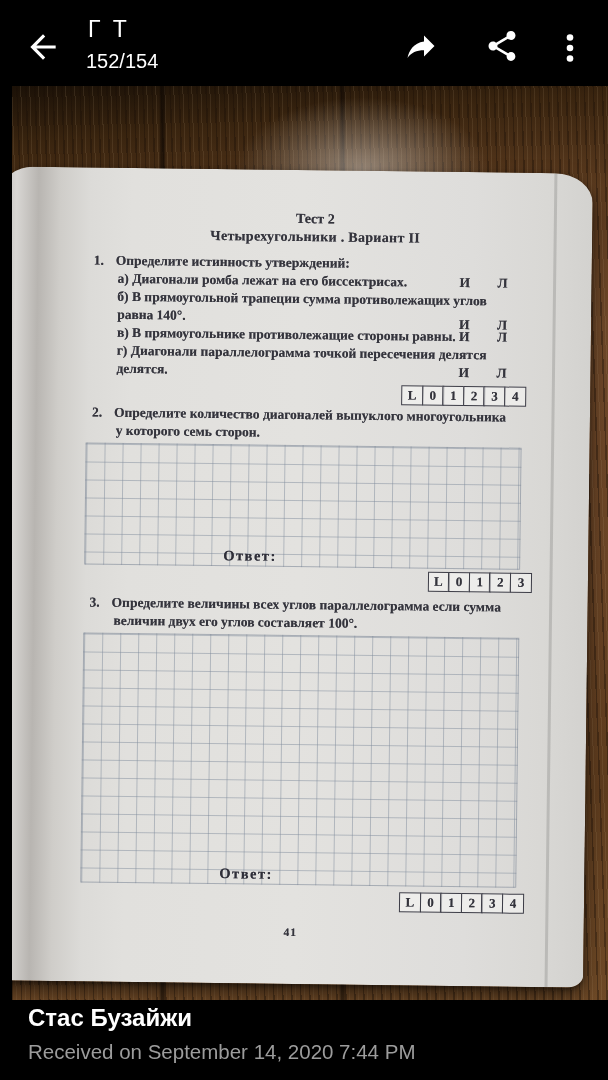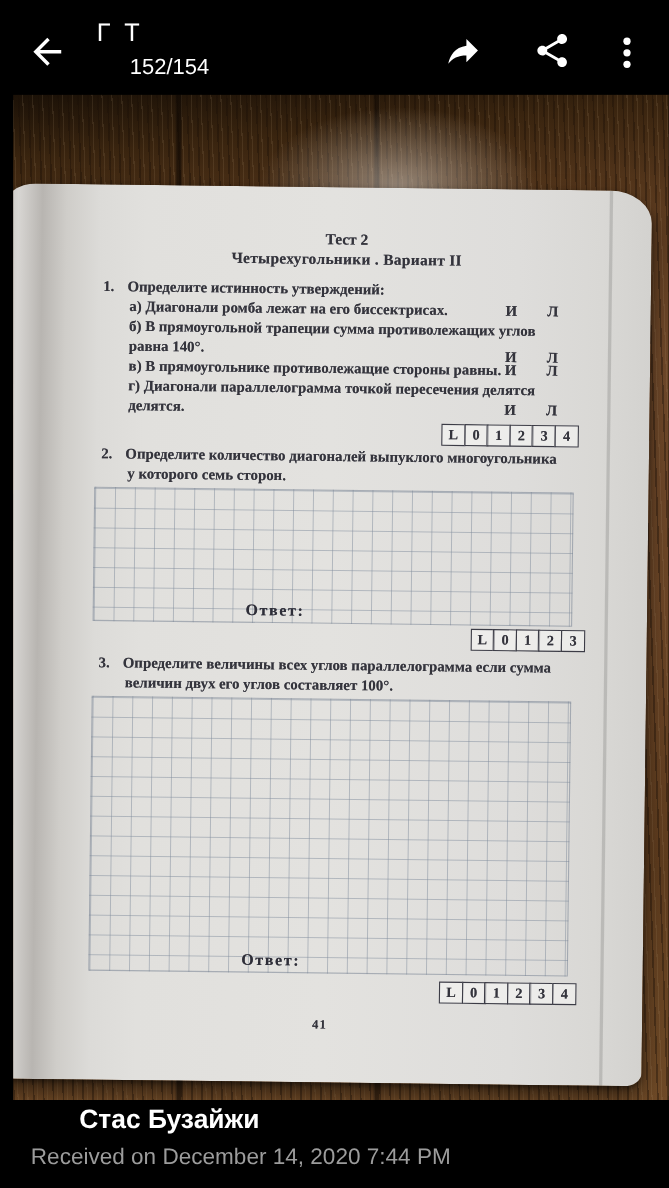--- a/index.html
+++ b/index.html
@@ -3,21 +3,21 @@
 <meta charset="utf-8">
 <style>
   html,body{margin:0;padding:0;background:#000;}
   .app{position:relative;width:608px;height:1080px;background:#000;overflow:hidden;
        font-family:"Liberation Sans","DejaVu Sans",sans-serif;}
 
   
   .topbar{position:absolute;top:0;left:0;width:608px;height:86px;background:#000;z-index:10;}
   .back-btn{position:absolute;left:24px;top:28px;width:38px;height:38px;cursor:pointer;}
   .viewer-title{position:absolute;left:88px;top:16px;color:#fff;font-size:23px;letter-spacing:3px;font-weight:400;}
-  .page-counter{position:absolute;left:86px;top:50px;color:#fff;font-size:20px;font-weight:400;margin-left:32px;}
+  .page-counter{position:absolute;left:86px;top:50px;color:#fff;font-size:20px;font-weight:400;}
   .icon-btn{position:absolute;top:28px;width:44px;height:40px;cursor:pointer;}
   .fwd-btn{left:400px;}
   .share-btn{left:484px;}
   .more-btn{left:552px;}
 
   
   .photo{position:absolute;top:86px;left:12px;width:608px;height:914px;overflow:hidden;
     background:
       linear-gradient(90deg, rgba(0,0,0,0) 147px, rgba(12,6,2,0.55) 149px 152px, rgba(0,0,0,0) 154px 327px, rgba(12,6,2,0.5) 329px 332px, rgba(0,0,0,0) 334px),
       repeating-linear-gradient(88deg, rgba(25,14,6,0.38) 0 1.5px, rgba(0,0,0,0) 1.5px 4px, rgba(200,170,130,0.12) 4px 5px, rgba(0,0,0,0) 5px 9px),
@@ -66,21 +66,21 @@
   .grid-q2{height:120px;margin-top:3px;}
   .grid-q3{height:248px;margin-top:3px;}
   .otvet{position:absolute;left:138px;bottom:1px;font-size:14.5px;
       letter-spacing:1.5px;color:#2e2e38;}
   .q2-block{margin-top:2px;}
   .q3-block{margin-top:6px;}
   .page-num{margin-top:12px;padding-left:198px;font-size:11.5px;letter-spacing:1px;}
 
   
   .bottombar{position:absolute;left:0;top:1000px;width:608px;height:80px;background:#000;z-index:10;}
-  .sender{position:absolute;left:28px;top:4px;color:#fff;font-size:24px;font-weight:700;margin-left:44px;}
+  .sender{position:absolute;left:28px;top:4px;color:#fff;font-size:24px;font-weight:700;}
   .received{position:absolute;left:28px;top:40px;color:#9c9c9c;font-size:20.5px;font-weight:400;}
 </style>
 </head>
 <body>
 
 <div class="app">
 
   <div class="topbar">
     <div class="back-btn">
       <span>
@@ -193,16 +193,16 @@
         </div>
 
         <div class="page-num">41</div>
 
       </div>
     </div>
   </div>
 
   <div class="bottombar">
     <div class="sender">Стас Бузайжи</div>
-    <div class="received">Received on December 14, 2020 7:44 PM</div>
+    <div class="received">Received on September 14, 2020 7:44 PM</div>
   </div>
 
 </div>
 
 </body></html>

